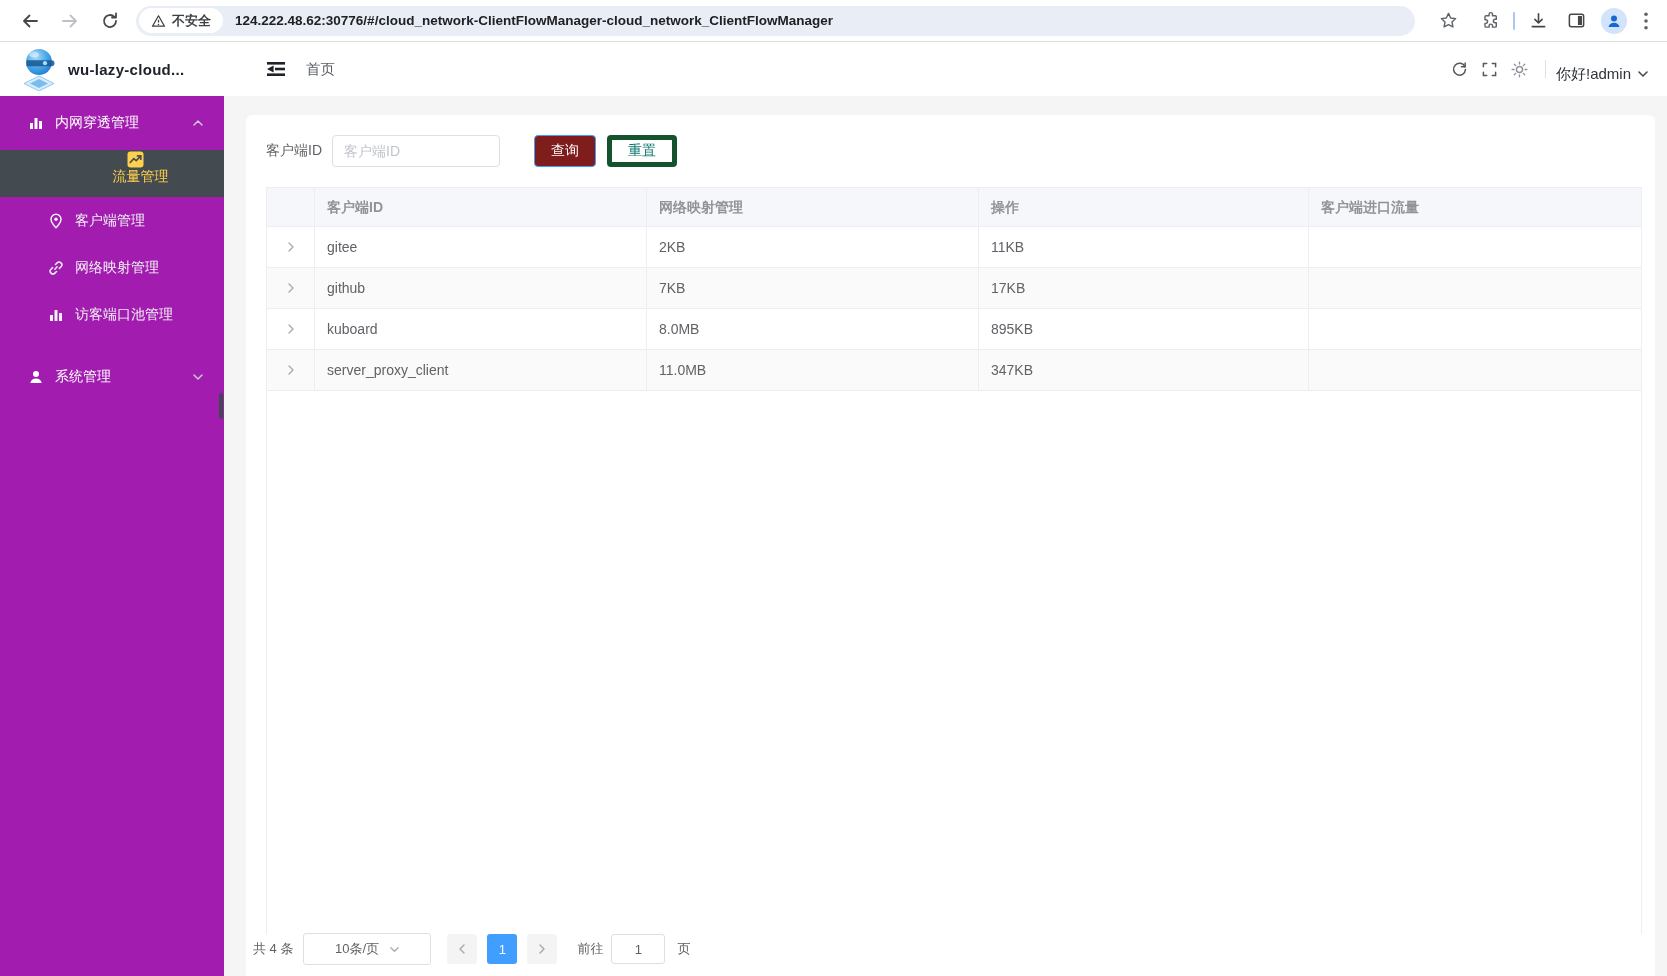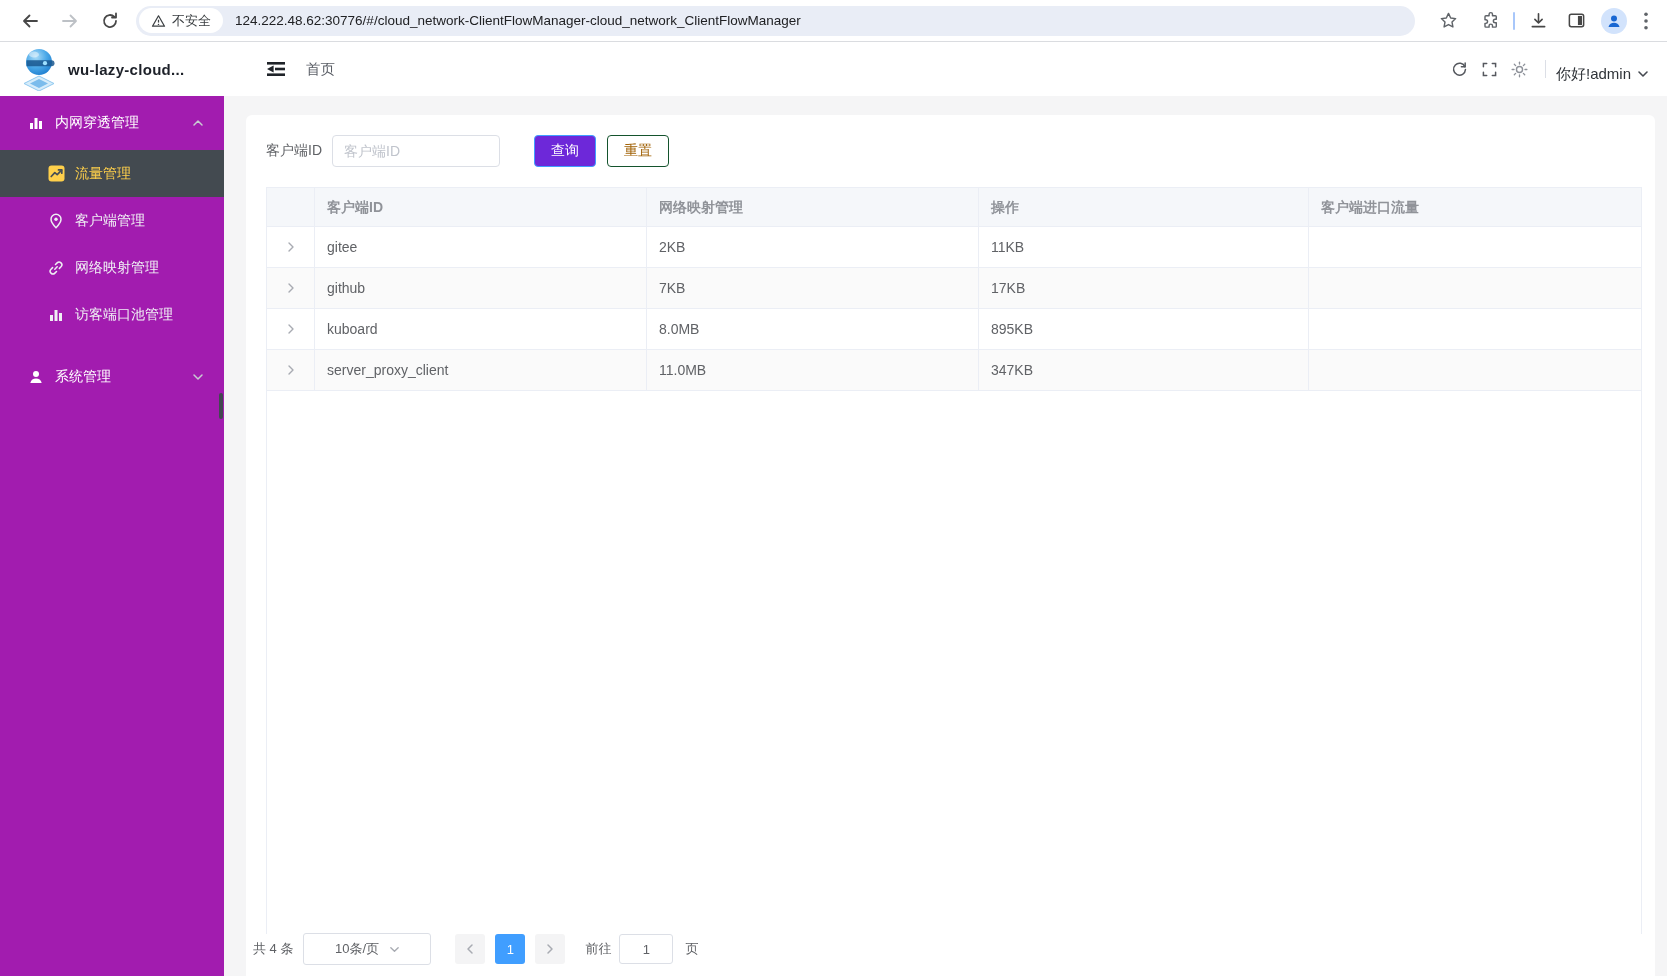--- a/index.html
+++ b/index.html
@@ -2,21 +2,21 @@
 <html><head>
 <meta charset="utf-8">
 <style>
   html,body{margin:0;padding:0;background:#fff;}
   *{box-sizing:border-box;}
   .screen{position:relative;width:1667px;height:976px;overflow:hidden;background:#fff;
     font-family:"Liberation Sans","DejaVu Sans",sans-serif;-webkit-font-smoothing:antialiased;}
 
   
   .chrome{position:absolute;top:0;left:0;width:100%;height:42px;background:#fff;
-    border-bottom:1px solid #dadce0;display:flex;align-items:center;}
+    border-bottom:1px solid #dadce0;display:flex;align-items:center;font-weight:bold;}
   .nav-cluster{display:flex;align-items:center;gap:20px;padding:0 16px 0 20px;}
   .nav-btn{width:20px;height:20px;display:flex;align-items:center;justify-content:center;cursor:pointer;}
   .omnibox{flex:1;height:30px;background:#e9edf6;border-radius:15px;display:flex;align-items:center;
     padding:0 14px 0 3px;margin-right:16px;min-width:0;}
   .sec-chip{height:25px;background:#fff;border-radius:13px;display:flex;align-items:center;gap:6px;
     padding:0 12px;flex:0 0 auto;}
   .sec-chip span{font-size:13px;color:#3c4043;}
   .url-text{font-size:13.5px;color:#202124;margin-left:12px;white-space:nowrap;overflow:hidden;text-overflow:ellipsis;}
   .chrome-right{display:flex;align-items:center;gap:0;padding-right:10px;}
   .cr-icon{width:34px;height:34px;display:flex;align-items:center;justify-content:center;cursor:pointer;border-radius:50%;}
@@ -34,55 +34,55 @@
   .hr-icon{width:30px;height:30px;display:flex;align-items:center;justify-content:center;cursor:pointer;}
   .hr-divider{width:1px;height:18px;background:#dcdfe6;margin:0 10px;}
   .greeting{font-size:15px;color:#2f3338;cursor:pointer;display:flex;align-items:center;gap:6px;margin-top:10px;}
 
   
   .sidebar{position:absolute;top:96px;left:0;bottom:0;width:224px;background:#a21caf;}
   .side-group{height:54px;display:flex;align-items:center;padding:0 20px 0 27px;color:#fff;font-size:14px;cursor:pointer;}
   .side-group .glabel{flex:1;margin-left:10px;}
   .side-item{height:47px;display:flex;align-items:center;padding-left:47px;font-size:14px;color:#f0f2f5;cursor:pointer;}
   .side-item .ilabel{margin-left:10px;}
-  .side-item.active{background:#434a50;color:#ffd04b;}
+  .side-item.active{background:#434a50;color:#ffd04b;flex-direction:column;}
   .grp2{margin-top:12px;}
   .side-scroll-thumb{position:absolute;right:1px;top:297px;width:4px;height:26px;background:#424850;border-radius:2px;cursor:pointer;}
   .icon16{width:18px;height:18px;display:flex;align-items:center;justify-content:center;flex:0 0 auto;}
 
   
   .main{position:absolute;top:96px;left:224px;right:0;bottom:0;background:#f5f5f6;}
   .card{position:absolute;left:22px;top:19px;right:12px;bottom:0;background:#fff;border-radius:6px 6px 0 0;}
 
   .filter-row{position:absolute;top:20px;left:20px;height:32px;display:flex;align-items:center;}
   .filter-label{font-size:14px;color:#606266;margin-right:10px;}
   .filter-input{width:168px;height:32px;border:1px solid #dcdfe6;border-radius:4px;padding:0 11px;
     font-size:14px;color:#606266;outline:none;font-family:inherit;}
   .filter-input::placeholder{color:#c0c4cc;}
   .btn{height:32px;padding:0 16px;border-radius:4px;font-size:14px;cursor:pointer;font-family:inherit;}
-  .btn-primary{background:#6d28d9;border:1px solid #409eff;color:#fff;margin-left:34px;}
-  .btn-plain{background:#fff;border:1px solid #14532d;color:#a16207;margin-left:11px;text-align:center;}
+  .btn-primary{background:#7f1d1d;border:1px solid #409eff;color:#fff;margin-left:34px;}
+  .btn-plain{background:#fff;border:5px solid #14532d;color:#0f766e;margin-left:11px;text-align:center;}
 
   .table-wrap{position:absolute;left:20px;top:72px;width:1376px;bottom:42px;
     border:1px solid #ebeef5;border-bottom:none;background:#fff;}
   .t-row{display:grid;grid-template-columns:48px 332px 332px 330px 1fr;border-bottom:1px solid #ebeef5;}
   .t-head{background:#f5f7fa;}
   .t-head .t-cell{color:#909399;font-weight:600;line-height:38px;}
   .t-cell{font-size:14px;color:#606266;line-height:40px;padding:0 12px;border-right:1px solid #ebeef5;
     white-space:nowrap;overflow:hidden;}
   .t-cell:last-child{border-right:none;}
   .t-expand{display:flex;align-items:center;justify-content:center;padding:0;}
   .t-row:nth-child(odd):not(.t-head){background:#fafafa;}
   .expand-btn{width:20px;height:20px;display:flex;align-items:center;justify-content:center;cursor:pointer;}
 
   .pagination{position:absolute;left:7px;bottom:10px;height:34px;display:flex;align-items:center;
     font-size:13px;color:#606266;}
   .pg-total{margin-right:10px;}
   .pg-select{width:128px;height:32px;border:1px solid #dcdfe6;border-radius:3px;display:flex;align-items:center;
-    justify-content:center;gap:10px;cursor:pointer;color:#606266;background:#fff;margin-right:24px;}
+    justify-content:center;gap:10px;cursor:pointer;color:#606266;background:#fff;margin-right:16px;}
   .pg-btn{width:30px;height:30px;background:#f4f4f5;border-radius:3px;display:flex;align-items:center;
     justify-content:center;cursor:pointer;margin-right:10px;}
   .pg-page{width:30px;height:30px;background:#409eff;color:#fff;border-radius:3px;display:flex;align-items:center;
     justify-content:center;font-size:13px;cursor:pointer;margin-right:10px;}
   .pg-goto-label{margin-left:10px;}
   .pg-goto-input{width:54px;height:30px;border:1px solid #dcdfe6;border-radius:3px;text-align:center;
     font-size:13px;color:#606266;margin-left:8px;outline:none;font-family:inherit;}
   .pg-unit{margin-left:12px;}
 </style>
 </head>

